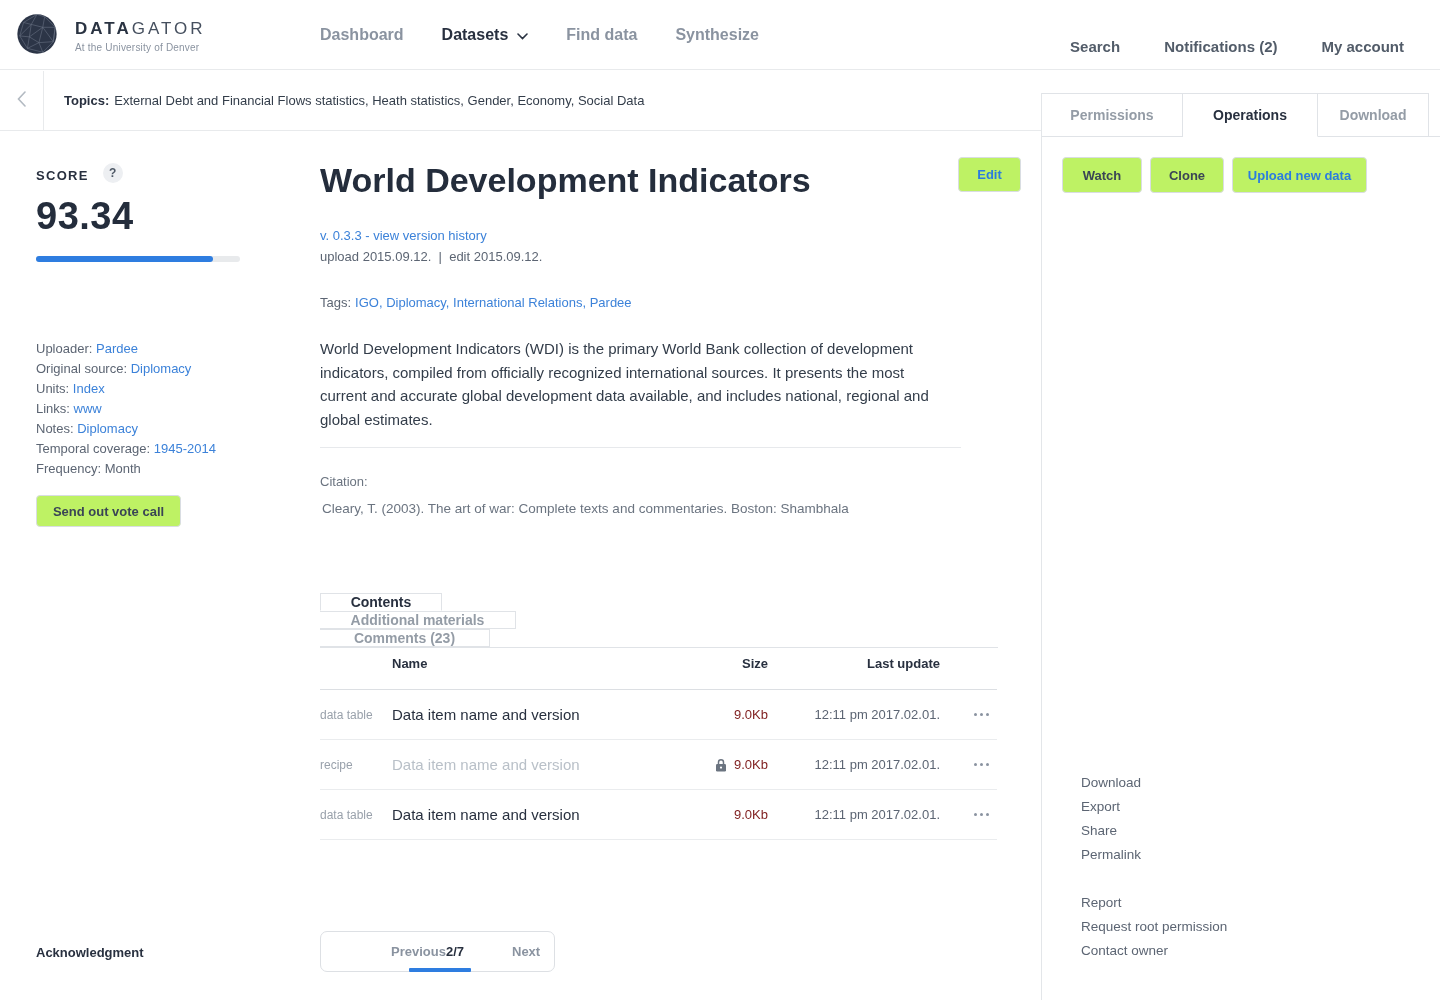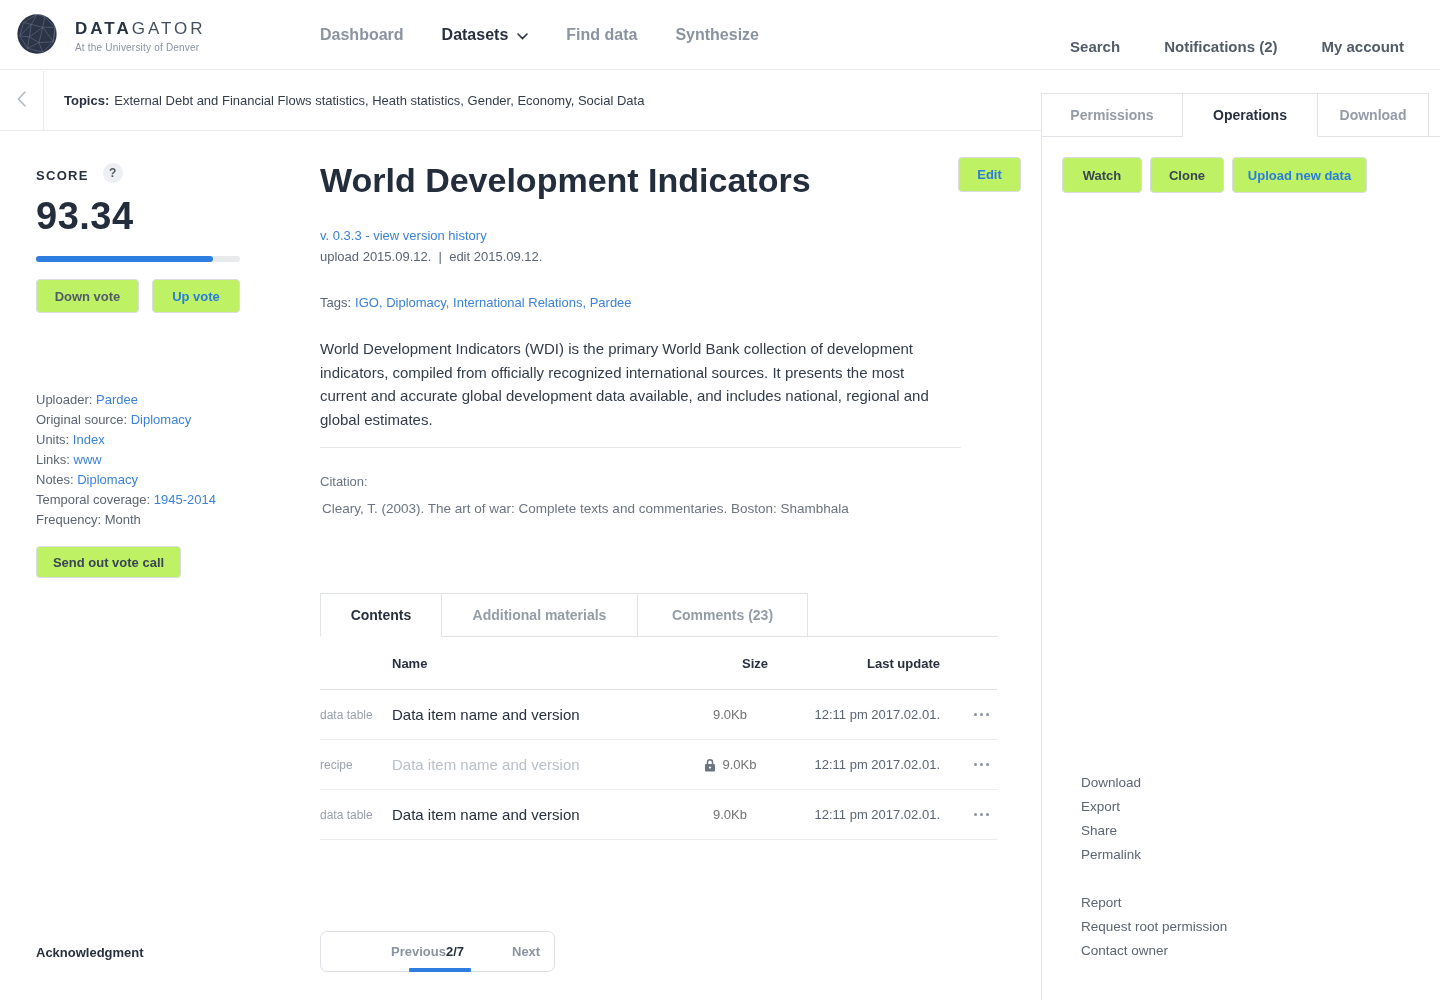--- a/index.html
+++ b/index.html
@@ -53,39 +53,39 @@
   .dates { position:absolute; top:89px; left:0; font-size:13px; color:#5c6573; white-space:pre; }
   .tags { position:absolute; top:135px; left:0; font-size:13px; }
   .tags .t-label { color:#5c6573; margin-right:4px; }
   .tags .t-links { color:#3c82d9; cursor:pointer; }
   .description { position:absolute; top:177px; left:0; width:620px; font-size:15px; line-height:23.5px; color:#333d4a; }
   .divider { position:absolute; top:287px; left:0; width:641px; border-top:1px solid #e7e9ec; }
   .citation-label { position:absolute; top:314px; left:0; font-size:13px; color:#6b7480; }
   .citation-text { position:absolute; top:341px; left:2px; font-size:13.5px; color:#6b7480; }
 
   
-  .tabs { position:absolute; top:433px; left:0; width:678px; height:44px; display:flex; }
+  .tabs { position:absolute; top:433px; left:0; width:678px; height:44px; display:flex;flex-direction:column; }
   .tab { height:44px; display:flex; align-items:center; justify-content:center; font-size:14px; font-weight:600; color:#949ca6; background:#fff; border:1px solid #e0e3e7; border-left:none; cursor:pointer; }
   .tab:first-child { border-left:1px solid #e0e3e7; }
   .tab.active { color:#28303f; font-weight:700; border-bottom:1px solid transparent; }
   .tab-contents { width:122px; }
   .tab-additional { width:196px; }
   .tab-comments { width:170px; }
   .tab-filler { flex:1; border-bottom:1px solid #e0e3e7; }
 
   
   .table { position:absolute; top:477px; left:0; width:677px; }
   .trow { display:grid; grid-template-columns:72px 300px 76px 172px 57px; align-items:center; }
   .thead { height:53px; border-bottom:1px solid #dcdfe3; font-size:13px; font-weight:700; color:#28303f; }
   .th-size, .td-size { text-align:right; }
   .th-update, .td-update { text-align:right; }
   .row { height:50px; border-bottom:1px solid #eaecee; }
   .td-type { font-size:12px; color:#99a1ab; }
   .td-name { font-size:15px; color:#28303f; cursor:pointer; }
-  .td-size { font-size:13px; color:#737373; display:flex; align-items:center; justify-content:center; gap:7px; }
+  .td-size { font-size:13px; color:#7f1d1d; display:flex; align-items:center; justify-content:flex-end; gap:7px; }
   .td-update { font-size:13px; color:#5c6573; }
   .td-menu { display:flex; justify-content:flex-end; padding-right:8px; gap:3px; cursor:pointer; }
   .td-menu i { width:3px; height:3px; border-radius:50%; background:#8a93a0; display:block; }
   .lock-icon { display:none; }
   .row--locked .lock-icon { display:inline-flex; }
   .row--locked .td-name { color:#b9c0c8; cursor:default; }
 
   
   .pagination { position:absolute; top:771px; left:0; width:235px; height:41px; border:1px solid #dde0e4; border-radius:7px; display:flex; align-items:center; justify-content:space-between; padding:0 22px; background:#fff; }
   .pg-btn { font-size:13px; font-weight:600; color:#8a93a0; background:none; border:none; font-family:inherit; cursor:pointer;padding-left:48px; }
@@ -162,24 +162,20 @@
 
   <aside class="sidebar">
     <div class="score-head">
       <span class="score-label">SCORE</span>
       <span class="help-badge">?</span>
     </div>
     <div class="score-value">93.34</div>
     <div class="progress">
       <div class="progress-fill" style="width: 87%;"></div>
     </div>
-    <div class="vote-row">
-      <button class="btn btn-down">Down vote</button>
-      <button class="btn btn-up">Up vote</button>
-    </div>
     <div class="meta-list">
       <div class="meta-line"><span>Uploader:</span> <a class="link">Pardee</a></div>
       <div class="meta-line"><span>Original source:</span> <a class="link">Diplomacy</a></div>
       <div class="meta-line"><span>Units:</span> <a class="link">Index</a></div>
       <div class="meta-line"><span>Links:</span> <a class="link">www</a></div>
       <div class="meta-line"><span>Notes:</span> <a class="link">Diplomacy</a></div>
       <div class="meta-line"><span>Temporal coverage:</span> <a class="link">1945-2014</a></div>
       <div class="meta-line"><span>Frequency:</span> <span class="plain">Month</span></div>
     </div>
     <button class="btn btn-votecall">Send out vote call</button>

